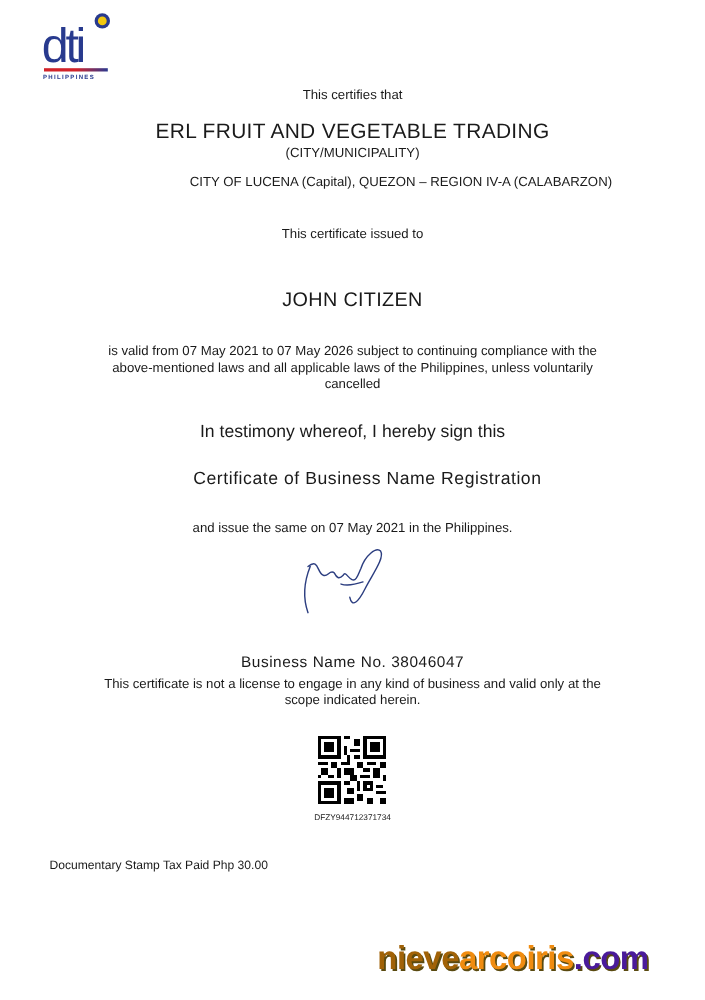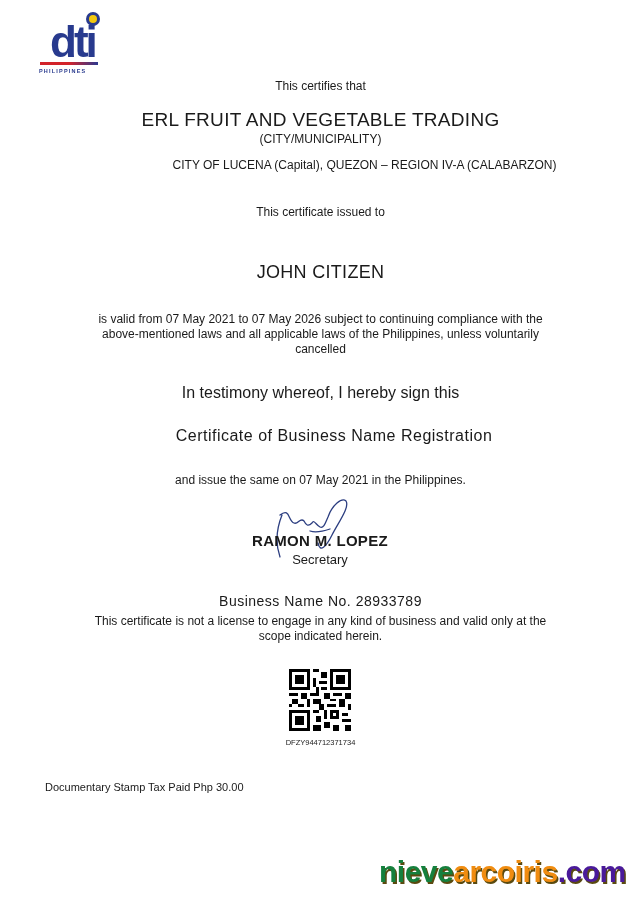--- a/index.html
+++ b/index.html
@@ -3,21 +3,21 @@
   <meta charset="utf-8">
   <style>
     * { margin: 0; padding: 0; box-sizing: border-box; }
     html, body { width: 641px; height: 909px; background: #ffffff; overflow: hidden; }
     body { position: relative; font-family: "Liberation Sans", sans-serif; color: #1a1a1a; }
     .abs { position: absolute; }
     .center { left: 0; width: 641px; text-align: center; }
 
     
     .logo { left: 38px; top: 10px; width: 62px; height: 64px; }
-    .logo-dti { position: absolute; left: 12px; top: 10px; font-family: "Liberation Sans", sans-serif; font-weight: 700; font-size: 44px; letter-spacing: -3px; color: #283a8e; line-height: 44px; }
+    .logo-dti { position: absolute; left: 0; top: 10px; font-family: "Liberation Sans", sans-serif; font-weight: 400; font-size: 44px; letter-spacing: -3px; color: #283a8e; line-height: 44px; }
     .logo-bar { position: absolute; left: 2px; top: 52px; width: 58px; height: 3px; background: linear-gradient(to right, #d2232a 0%, #d2232a 50%, #2b3990 100%); }
     .logo-text { position: absolute; left: 1px; top: 58px; font-size: 5.5px; font-weight: 700; letter-spacing: 1.2px; color: #283a8e; }
     .logo-badge { position: absolute; left: 48px; top: 2px; width: 14px; height: 14px; border-radius: 50%; background: #283a8e; }
     .logo-badge::after { content: ""; position: absolute; left: 3px; top: 3px; width: 8px; height: 8px; border-radius: 50%; background: #f2c80f; }
 
     .t-certifies { top: 79px; font-size: 12px; }
     .t-bizname { top: 109px; font-size: 19px; letter-spacing: 0.3px; }
     .t-cityhdr { top: 132px; font-size: 12px; }
     .t-location { top: 158px; font-size: 12px; margin-left: 44px; }
     .t-para1 { top: 190px; left: 55px; width: 531px; text-align: center; font-size: 12px; line-height: 15px; }
@@ -34,21 +34,21 @@
 
     .t-bizno { top: 593px; font-size: 14px; letter-spacing: 0.5px; }
     .t-disclaimer { top: 614px; left: 80px; width: 481px; text-align: center; font-size: 12px; line-height: 15px; }
 
     .qr { left: 289px; top: 669px; width: 62px; height: 62px; }
     .t-qrcode { top: 738px; font-size: 7.5px; }
 
     .t-stamp { top: 781px; left: 45px; font-size: 11px; }
 
     .watermark { left: 343px; top: 855px; font-family: "Liberation Sans", sans-serif; font-weight: 700; font-size: 30px; letter-spacing: -0.5px; text-shadow: 1.5px 1.5px 0 #5a4a10; }
-    .wm-1 { color: #15803d; margin-left: 36px; }
+    .wm-1 { color: #a16207; }
     .wm-2 { color: #f08c10; }
     .wm-3 { color: #4a1a9a; text-align: right; }
   </style>
 </head>
 <body>
 
 <div class="abs logo">
   <div class="logo-badge"></div>
   <div class="logo-dti">dti</div>
   <div class="logo-bar"></div>
@@ -70,25 +70,23 @@
 <div class="abs t-para2">is valid from 07 May 2021 to 07 May 2026 subject to continuing compliance with the above-mentioned laws and all applicable laws of the Philippines, unless voluntarily cancelled</div>
 
 <div class="abs center t-testimony">In testimony whereof, I hereby sign this</div>
 <div class="abs center t-certtitle">Certificate of Business Name Registration</div>
 <div class="abs center t-issue">and issue the same on 07 May 2021 in the Philippines.</div>
 
 <div class="abs sig-block">
   <svg class="sig-svg" width="110" height="80" viewBox="0 0 110 80">
     <path d="M22 20 C 18 30, 14 45, 20 62 M20 20 C 30 12, 28 26, 34 28 C 38 30, 40 22, 44 26 C 46 30, 48 32, 52 28 C 54 24, 56 30, 60 32 C 64 34, 66 26, 68 22 C 72 10, 82 2, 86 6 C 90 12, 78 28, 72 40 C 66 52, 60 58, 58 48 M50 36 C 56 38, 64 36, 70 34" fill="none" stroke="#2c3e80" stroke-width="1.3" stroke-linecap="round"></path>
   </svg>
-  <div class="t-signer">RAMON M. LOPEZ</div>
-  <div class="t-signer-title">Secretary</div>
 </div>
 
-<div class="abs center t-bizno">Business Name No. 28933789</div>
+<div class="abs center t-bizno">Business Name No. 38046047</div>
 <div class="abs t-disclaimer">This certificate is not a license to engage in any kind of business and valid only at the scope indicated herein.</div>
 
 <svg class="abs qr" viewBox="0 0 21 21" shape-rendering="crispEdges">
   <rect width="21" height="21" fill="#fff"></rect>
   <g fill="#000">
     <rect x="0" y="0" width="7" height="7"></rect>
       <rect x="1" y="1" width="5" height="5" fill="#fff"></rect>
       <rect x="2" y="2" width="3" height="3"></rect>
     <rect x="14" y="0" width="7" height="7"></rect>
       <rect x="15" y="1" width="5" height="5" fill="#fff"></rect>

